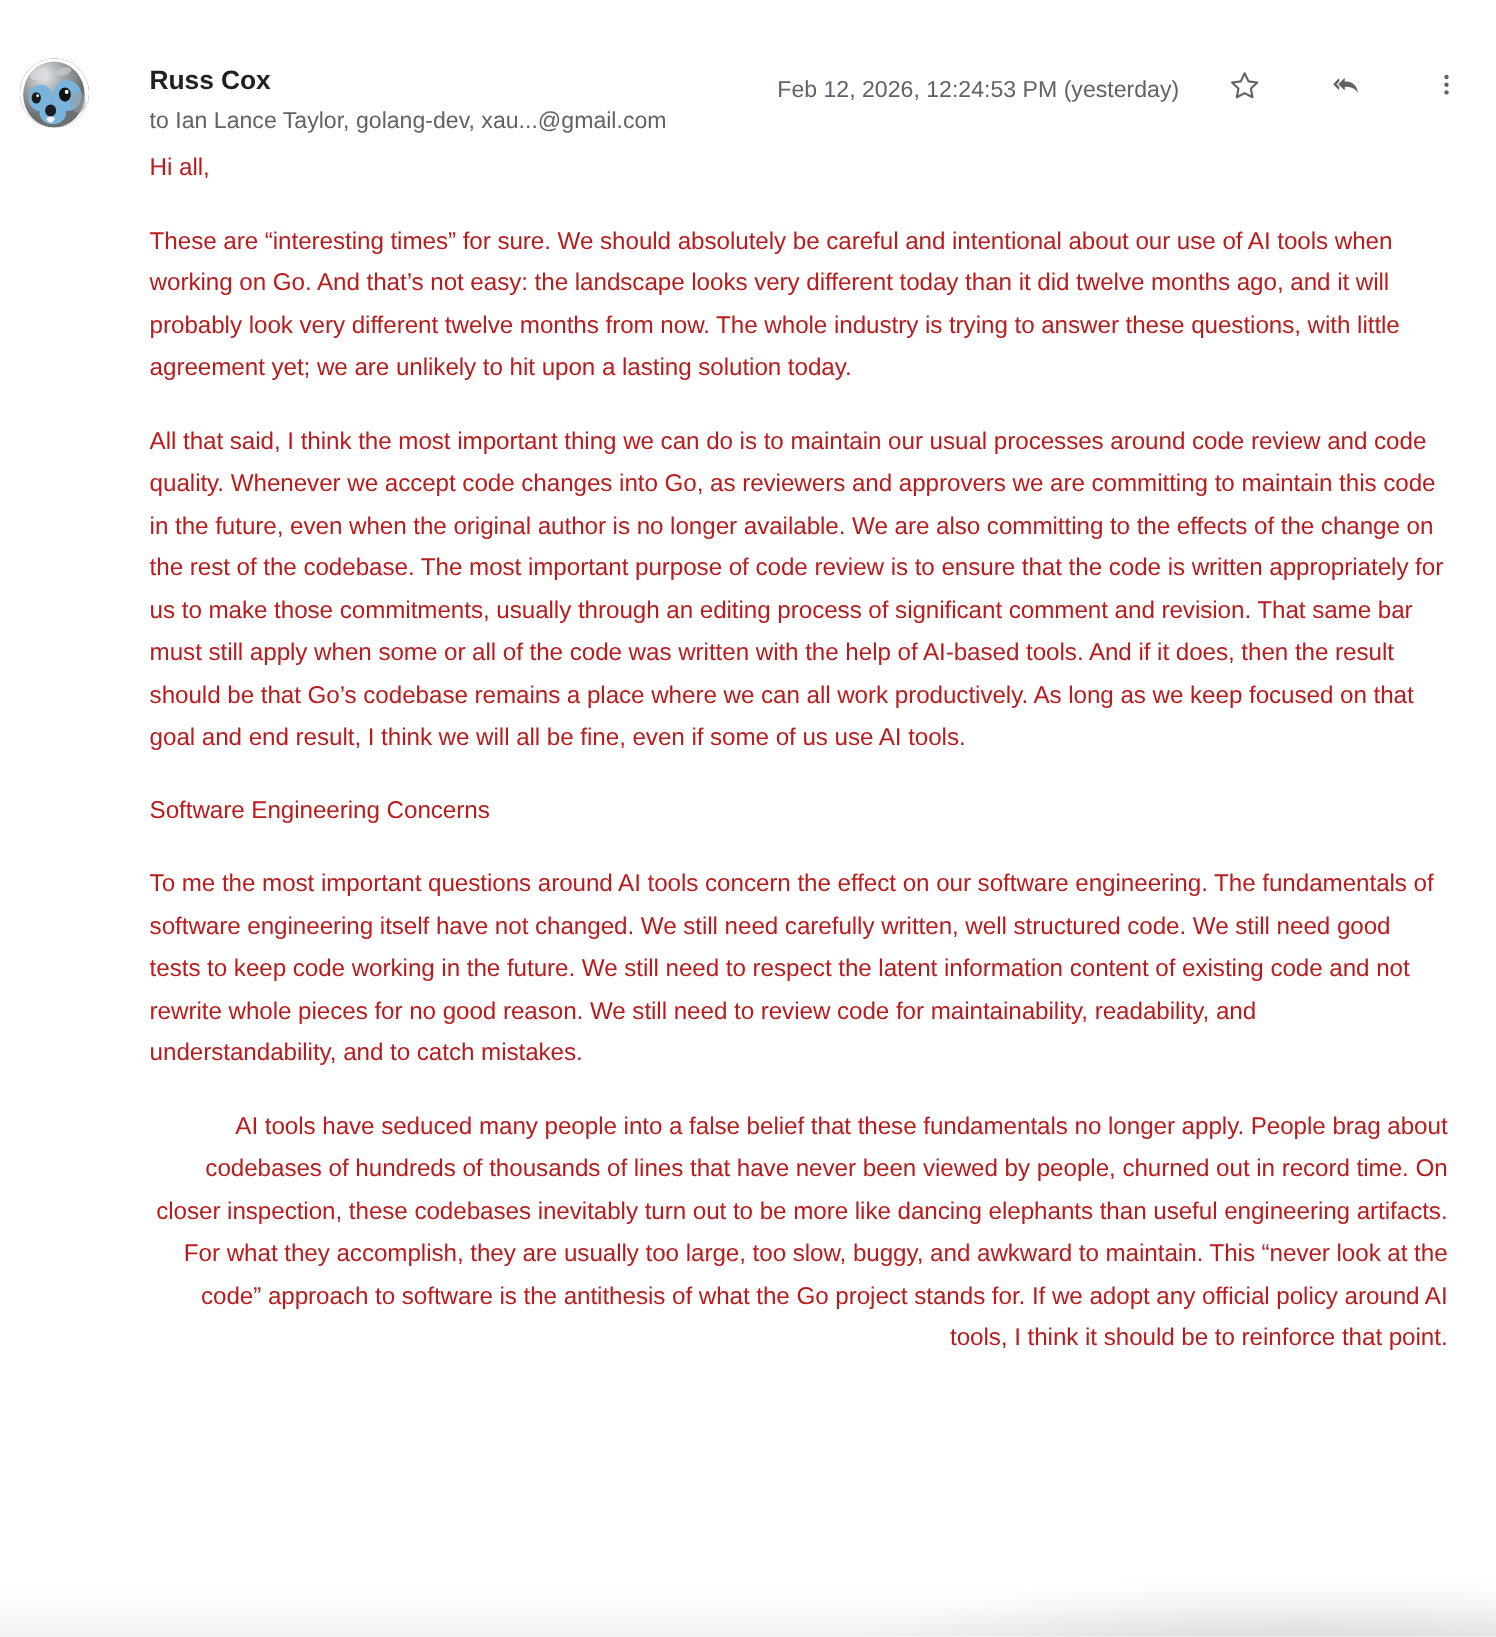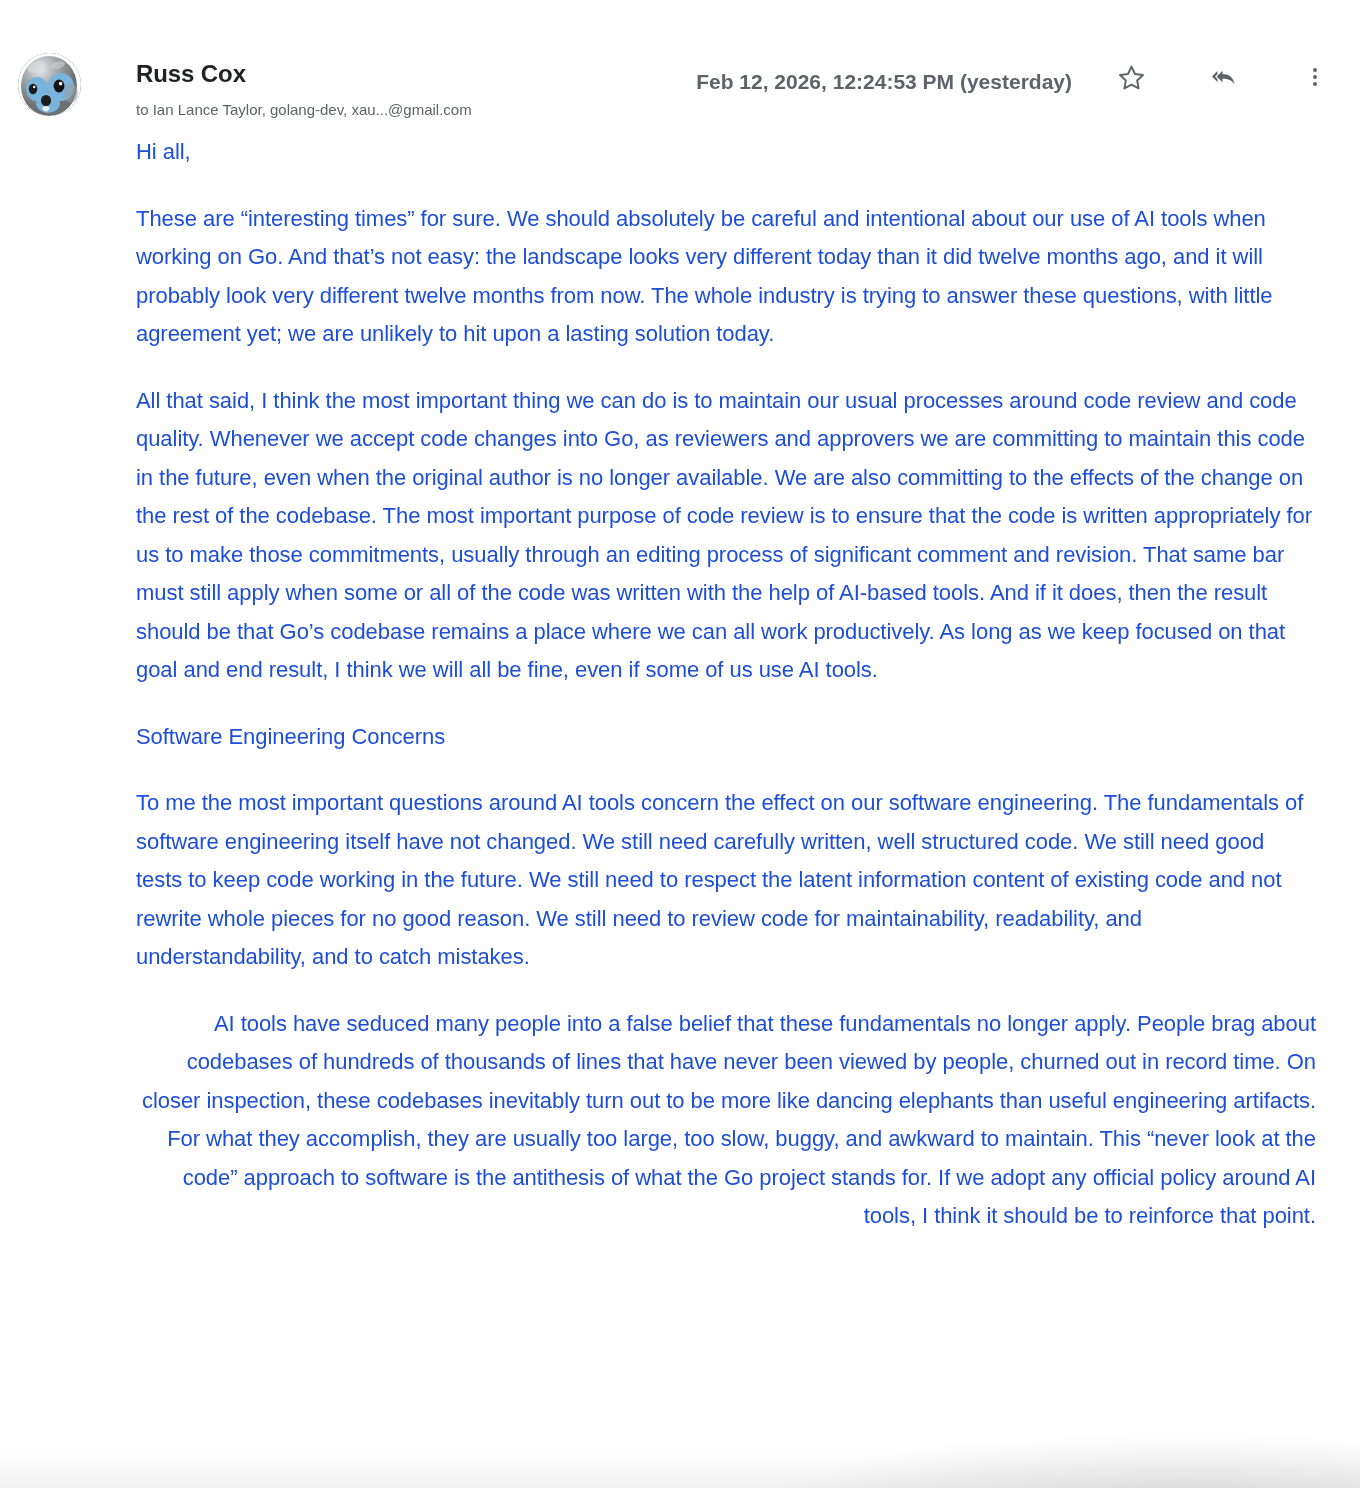--- a/index.html
+++ b/index.html
@@ -44,34 +44,33 @@
   .sender-name {
     font-size: 24px;
     font-weight: bold;
     color: #202124;
     letter-spacing: -0.1px;
     line-height: 32px;
     white-space: nowrap;
   }
   .recipients {
     margin-top: 7px;
-    font-size: 15px;
+    font-size: 21px;
     color: #5f6368;
     line-height: 26px;
     white-space: nowrap;
   }
 
   .header-right {
     position: absolute;
     right: 22px;
     top: 36px;
     display: flex;
     align-items: center;
     gap: 0px;
-    font-weight: bold;
   }
   .msg-date {
     font-size: 21px;
     color: #5f6368;
     line-height: 26px;
     white-space: nowrap;
     margin-right: 36px;
   }
   .icon-btn {
     width: 46px;
@@ -88,21 +87,21 @@
   .icon-btn.reply-all { margin-right: 46px; }
 
   
   .msg-body {
     position: absolute;
     left: 136px;
     top: 133px;
     width: 1180px;
     font-size: 22px;
     line-height: 38.5px;
-    color: #1d4ed8;
+    color: #b91c1c;
     letter-spacing: -0.05px;
   }
   .msg-body p {
     margin: 0 0 28px 0;
   }
   .msg-body p.tight { margin-bottom: 0; text-align: right; }
   .msg-body h3 {
     margin: 0 0 28px 0;
     font-size: 22px;
     line-height: 38.5px;

